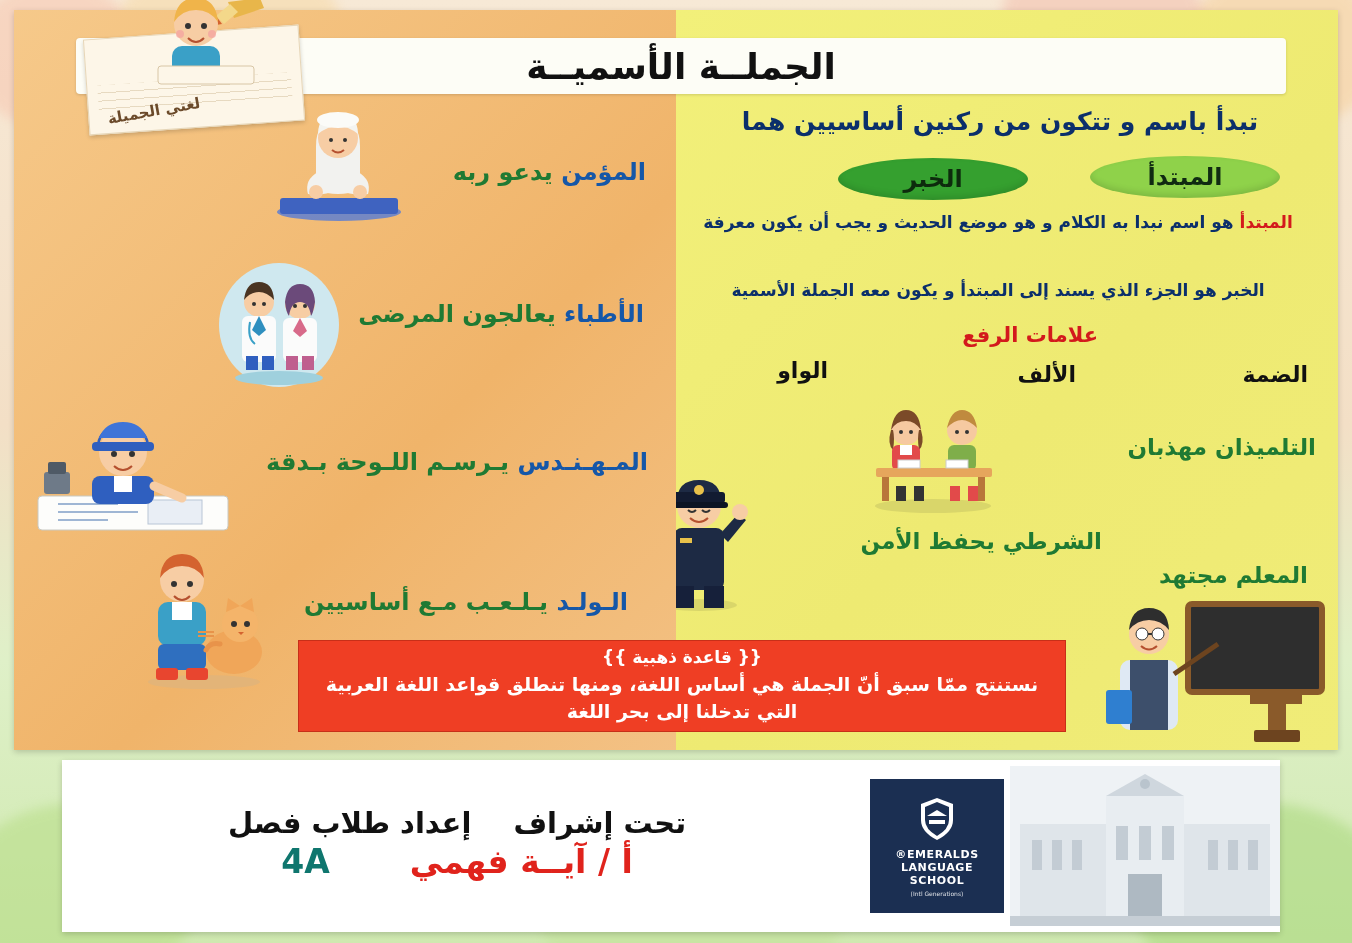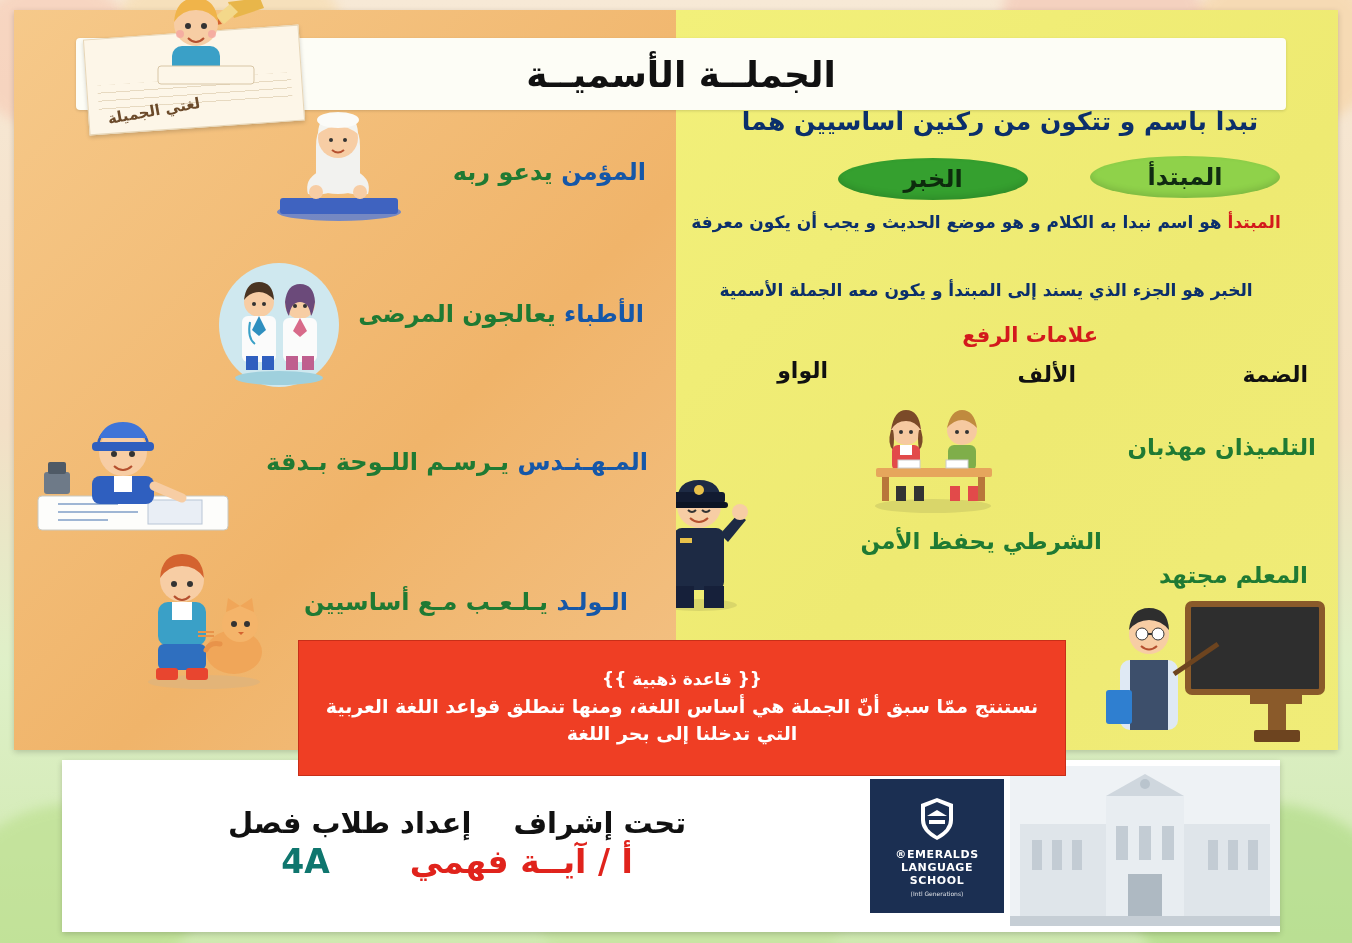--- a/index.html
+++ b/index.html
@@ -42,21 +42,21 @@
   .col-left {
     width: 50%; height: 100%;
     background: linear-gradient(135deg, #f6c98a 0%, #f0b46a 60%, #f3c184 100%);
     position: relative;
   }
 
   
   .title-bar {
     position: absolute;
     left: 62px; top: 28px;
-    width: 1210px; height: 72px;
+    width: 1210px; height: 56px;
     background: #fdfdf6;
     border-radius: 4px;
     display: flex; align-items: center; justify-content: center;
     box-shadow: 0 1px 3px rgba(0,0,0,.15);
     z-index: 6;
   }
   .title-bar h1 {
     margin: 0;
     font-size: 36px;
     font-weight: bold;
@@ -105,21 +105,21 @@
     border-radius: 50%;
     display: flex; align-items: center; justify-content: center;
     font-size: 24px; font-weight: bold; color: #102a12;
     box-shadow: inset 0 -3px 6px rgba(0,0,0,.12);
   }
   .pill-mubtada { right: 58px; top: 146px; background: #8fd24a; }
   .pill-khabar  { right: 310px; top: 148px; background: #35a02f; color:#0d2b0d; }
 
   .def {
     position: absolute;
-    right: 34px;
+    right: 22px;
     width: 636px;
     text-align: center;
     font-size: 17px; font-weight: bold; color: #0b2f6b;
     line-height: 1.45;
   }
   .def1 { top: 200px; }
   .def2 { top: 268px; }
   .def .hl-red { color: #d3191c; }
 
   .signs-title {
@@ -155,21 +155,21 @@
   .ex-l1 { right: 30px; top: 148px; }
   .ex-l2 { right: 32px; top: 290px; }
   .ex-l3 { right: 28px; top: 438px; }
   .ex-l4 { right: 48px; top: 578px; }
   .ex-left .blue { color: #1557a8; }
 
   
   .rule-box {
     position: absolute;
     left: 284px; top: 630px;
-    width: 768px; height: 136px;
+    width: 768px; height: 92px;
     background: #ef3e24;
     border: 1px solid #c72f18;
     color: #fff;
     display: flex; flex-direction: column; align-items: center; justify-content: center;
     text-align: center;
     padding: 6px 18px;
     z-index: 7;
   }
   .rule-box .rb-title { font-size: 17px; font-weight: bold; margin-bottom: 4px; }
   .rule-box .rb-body { font-size: 19px; font-weight: bold; line-height: 1.4; }

